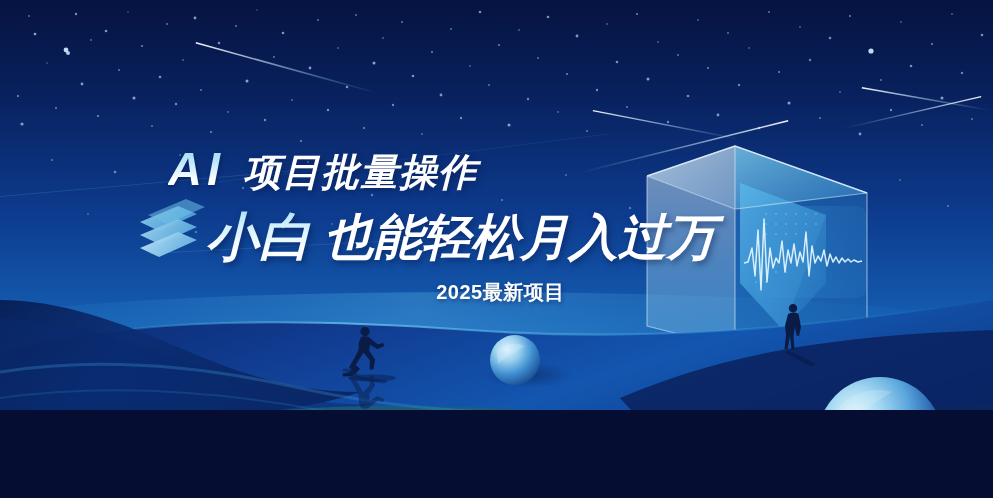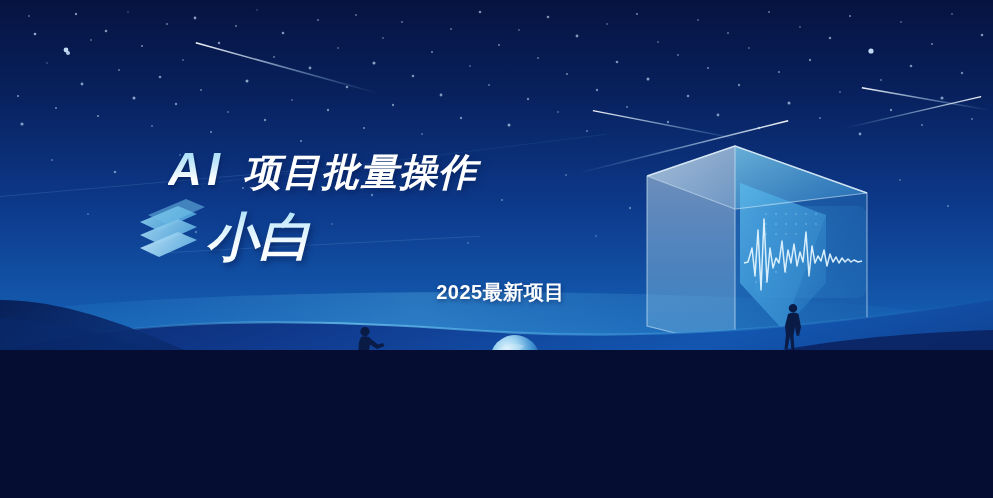--- a/index.html
+++ b/index.html
@@ -3,21 +3,21 @@
 <meta charset="utf-8">
 <style>
   * { margin:0; padding:0; box-sizing:border-box; }
   html, body {
     width:993px; height:498px; overflow:hidden;
     background:#050d33;
     font-family:"Liberation Sans", sans-serif;
   }
   #poster {
     position:relative;
-    width:993px; height:350px;
+    width:993px; height:410px;
     overflow:hidden;
   }
   #poster svg.layer {
     position:absolute; top:0; left:0;
     width:993px; height:498px;
     display:block;
   }
   
   .text-block {
     position:absolute;
@@ -498,20 +498,21 @@
 
   <div class="text-block">
 
     <div class="line1">
       <span class="ai-word">AI</span>
       <span class="t-main">项目批量操作</span>
     </div>
 
     <div class="line2">
       <span class="xiaobai">小白</span>
+      <span class="t-main2">也能轻松月入过万</span>
     </div>
 
     <div class="subtitle">
       <span class="sub-inner">2025最新项目</span>
     </div>
 
   </div>
 
 </div>
 

